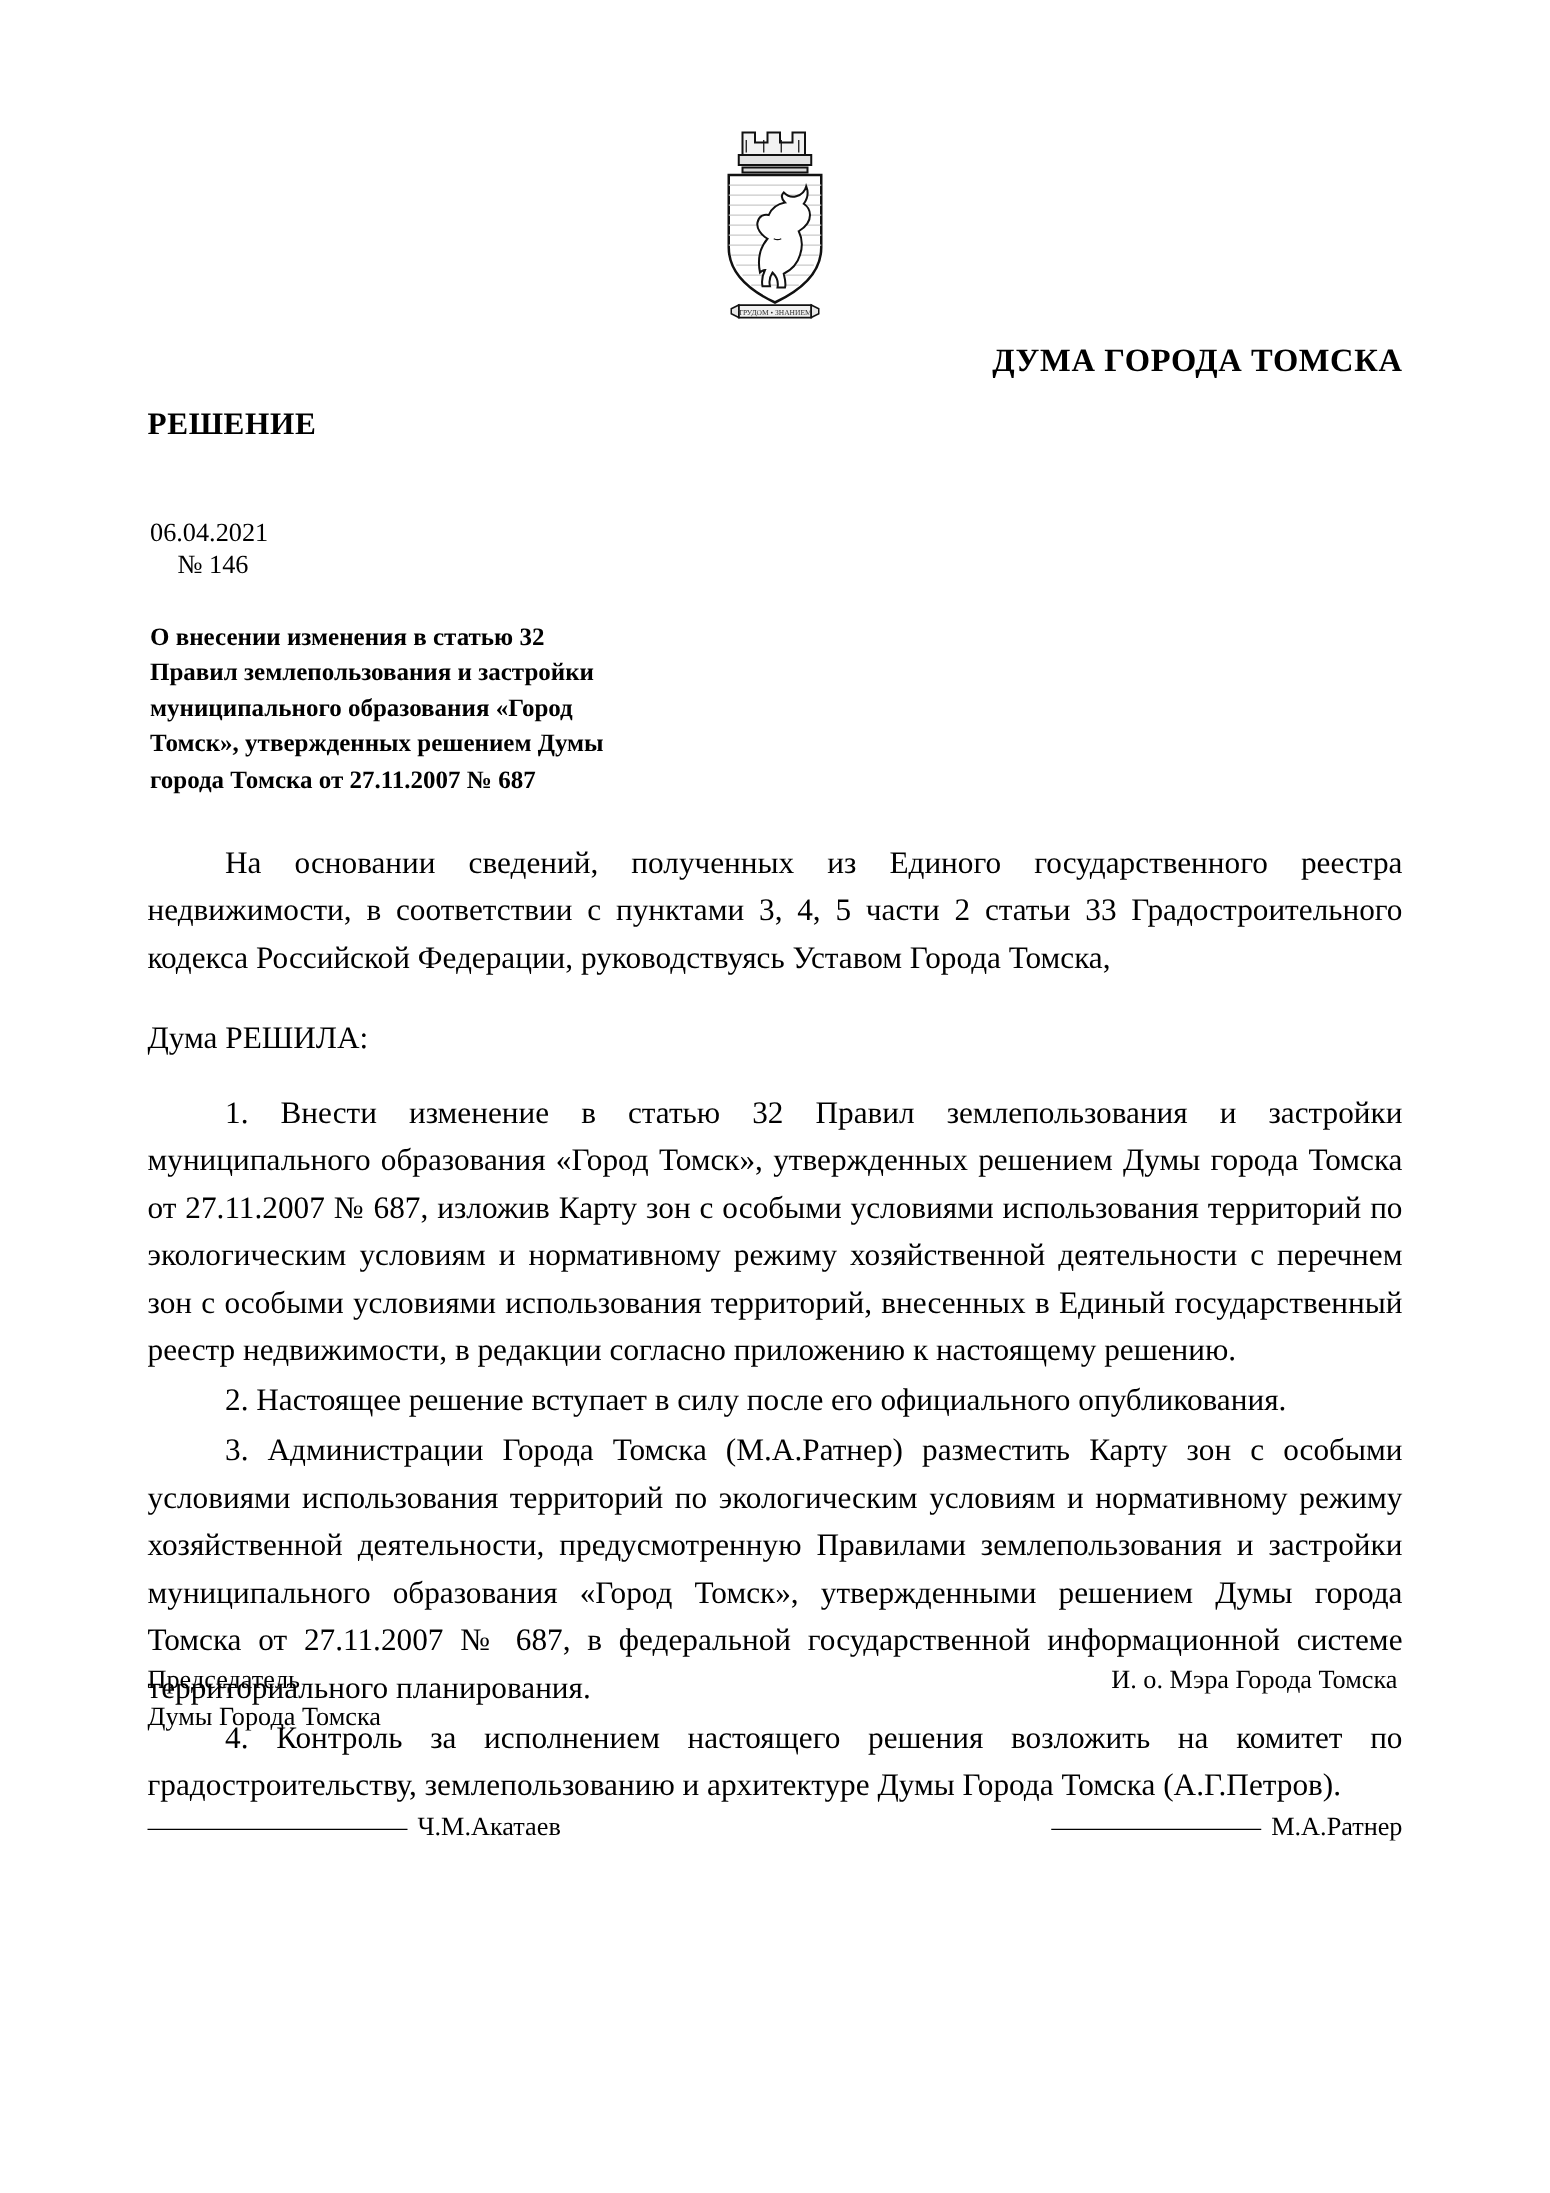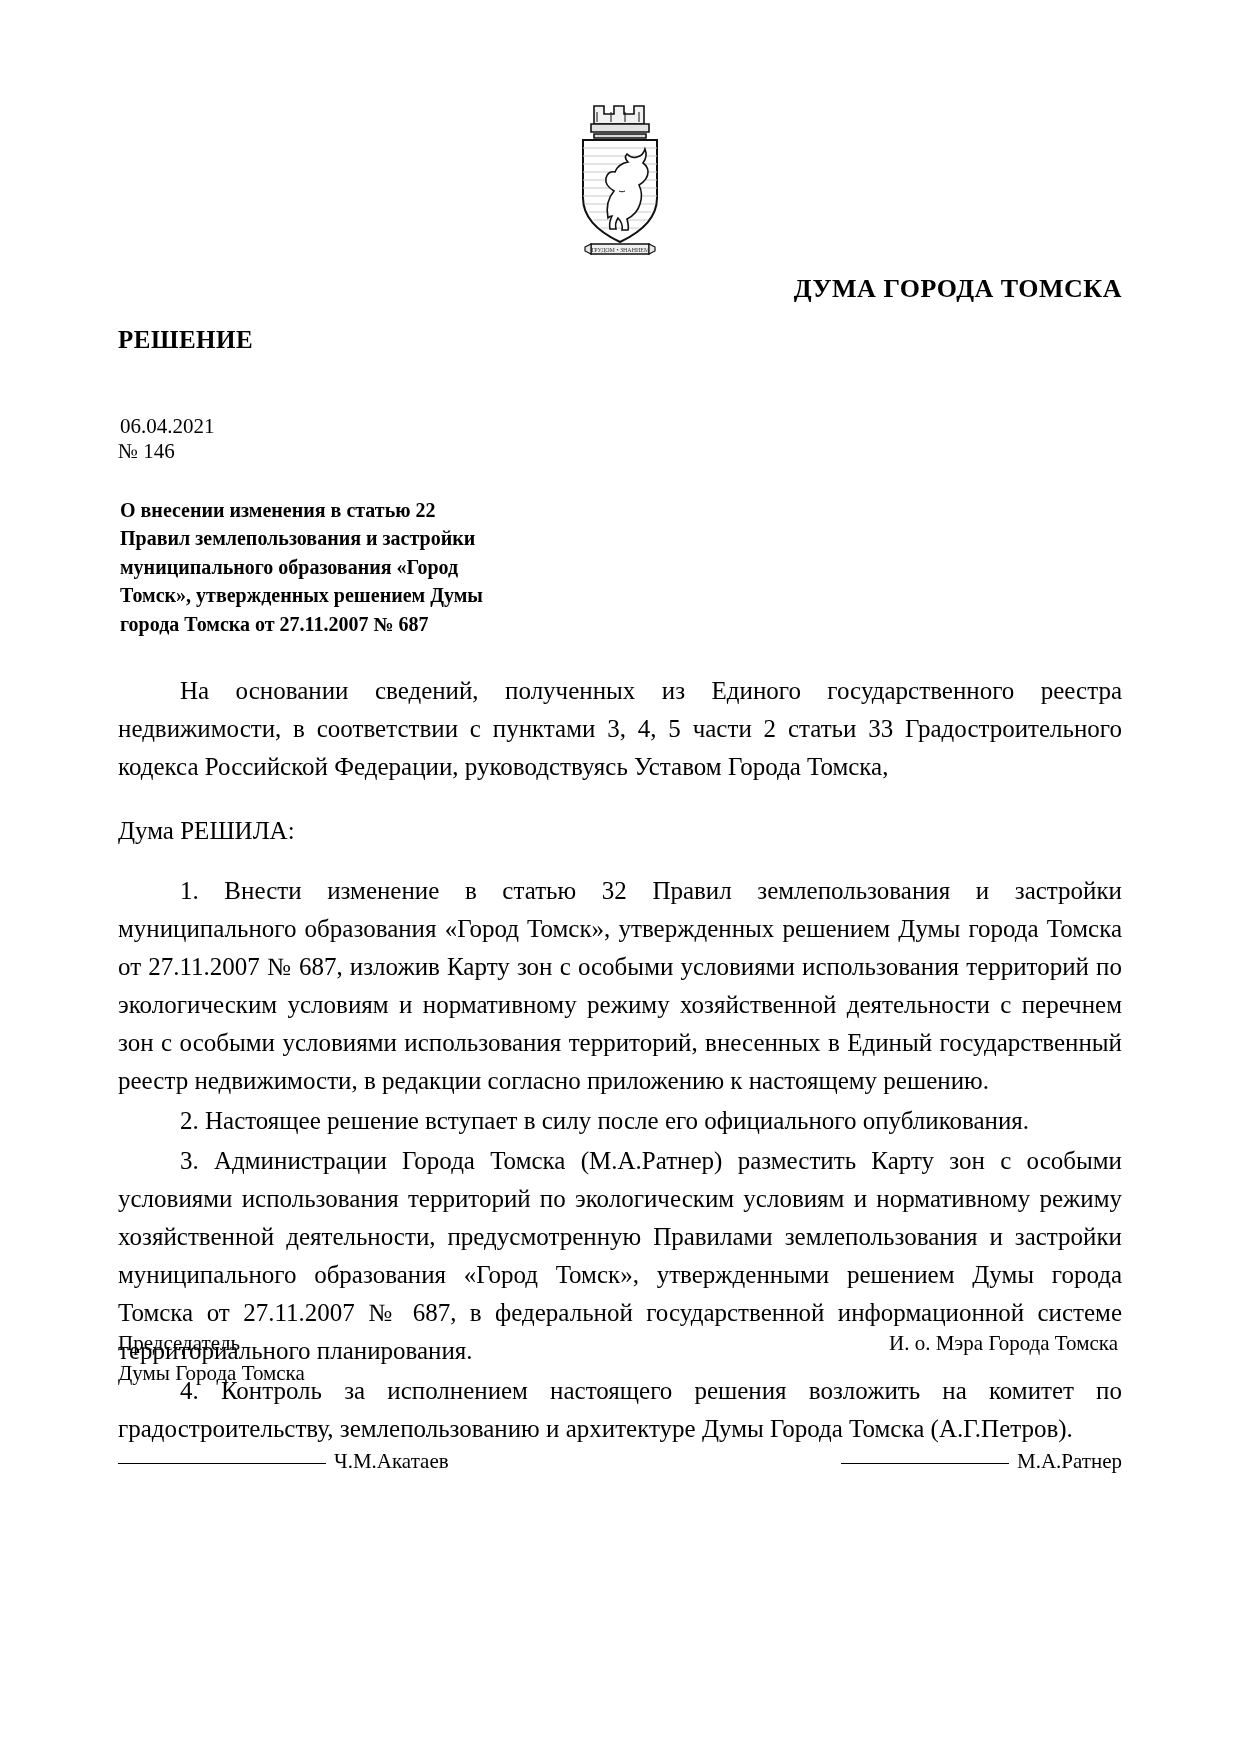--- a/index.html
+++ b/index.html
@@ -54,21 +54,21 @@
   
   .meta-row {
     display: flex;
     justify-content: space-between;
     align-items: flex-start;
     margin-top: 60px;
     font-size: 21px;
     flex-direction: column;
   }
   .meta-date { padding-left: 2px; }
-  .meta-number { padding-right: 6px; }
+  .meta-number { padding-right: 6px; margin-left: 24px; }
 
   
   .subject {
     margin-top: 32px;
     width: 470px;
     font-size: 20px;
     font-weight: bold;
     line-height: 1.42;
     text-align: justify;
     text-align-last: left;
@@ -175,21 +175,21 @@
 
   <div class="org-title">ДУМА ГОРОДА ТОМСКА</div>
   <div class="doc-type">РЕШЕНИЕ</div>
 
   <div class="meta-row">
     <div class="meta-date">06.04.2021</div>
     <div class="meta-number">№ 146</div>
   </div>
 
   <div class="subject">
-    <div>О  внесении  изменения  в  статью  22</div>
+    <div>О  внесении  изменения  в  статью  32</div>
     <div>Правил  землепользования  и  застройки</div>
     <div>муниципального    образования    «Город</div>
     <div>Томск», утвержденных решением Думы</div>
     <div>города Томска от 27.11.2007 № 687</div>
   </div>
 
   <div class="body">
     <p>На  основании  сведений,  полученных  из  Единого  государственного  реестра недвижимости,  в  соответствии  с  пунктами  3,  4,  5  части  2  статьи  33  Градостроительного кодекса Российской Федерации, руководствуясь Уставом Города Томска,</p>
     <p class="resolve">Дума РЕШИЛА:</p>
     <p>1. Внести   изменение   в   статью   32   Правил   землепользования   и   застройки муниципального образования «Город Томск», утвержденных решением Думы города Томска от  27.11.2007  №  687,  изложив  Карту  зон  с  особыми  условиями  использования  территорий по экологическим условиям и нормативному режиму хозяйственной деятельности с перечнем зон  с  особыми  условиями  использования  территорий,  внесенных  в  Единый  государственный реестр недвижимости, в редакции согласно приложению к настоящему решению.</p>

